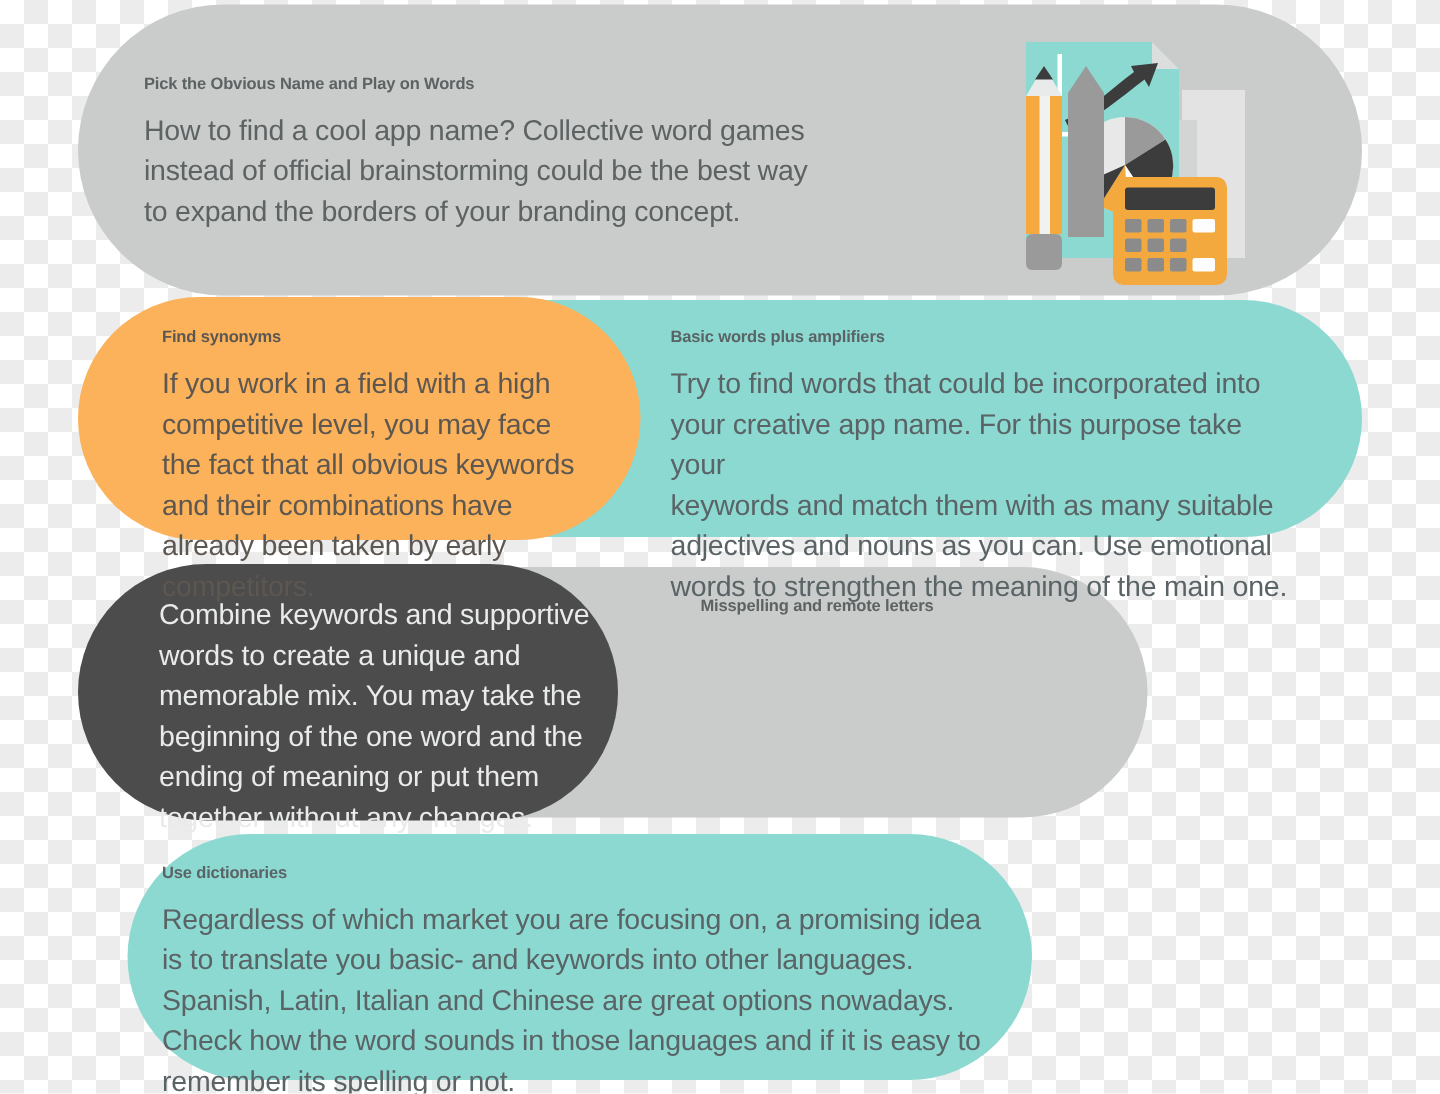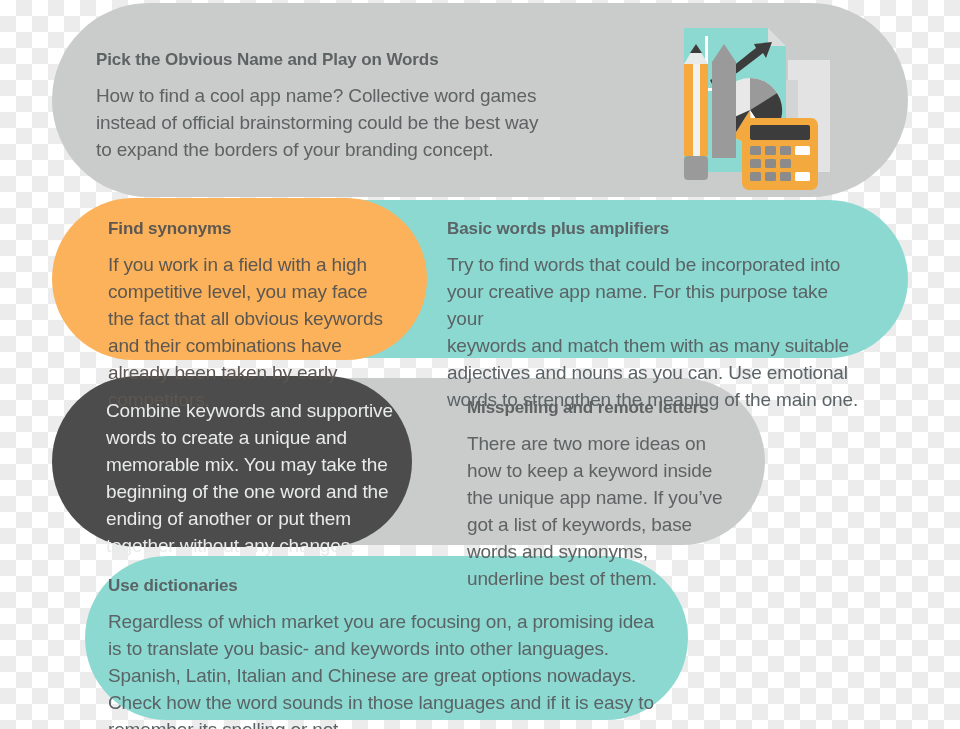--- a/index.html
+++ b/index.html
@@ -27,21 +27,21 @@
     height: 729px;
   }
 
   .pill {
     position: absolute;
     box-sizing: border-box;
   }
 
   .pill-title {
     font-weight: bold;
-    font-size: 17px;
+    font-size: 11px;
     letter-spacing: -0.1px;
     margin: 0 0 13px 0;
     white-space: nowrap;
   }
 
   .pill-body {
     font-size: 19px;
     line-height: 1.42;
     margin: 0;
     white-space: pre-line;
@@ -265,34 +265,28 @@
 and their combinations have
 already been taken by early
 competitors.</p>
   </div>
 
   <div class="pill" id="row3-grey"></div>
   <div class="pill" id="row3-dark"></div>
 
   <div id="row3-grey-text">
     <p class="pill-title">Misspelling and remote letters</p>
-    <p class="pill-body">There are two more ideas on
-how to keep a keyword inside
-the unique app name. If you’ve
-got a list of keywords, base
-words and synonyms,
-underline best of them.</p>
   </div>
 
   <div id="row3-dark-text">
     <p class="pill-body">Combine keywords and supportive
 words to create a unique and
 memorable mix. You may take the
 beginning of the one word and the
-ending of another or put them
+ending of meaning or put them
 together without any changes.</p>
   </div>
 
   <div class="pill" id="row4-teal"></div>
 
   <div id="row4-text">
     <p class="pill-title">Use dictionaries</p>
     <p class="pill-body">Regardless of which market you are focusing on, a promising idea
 is to translate you basic- and keywords into other languages.
 Spanish, Latin, Italian and Chinese are great options nowadays.

